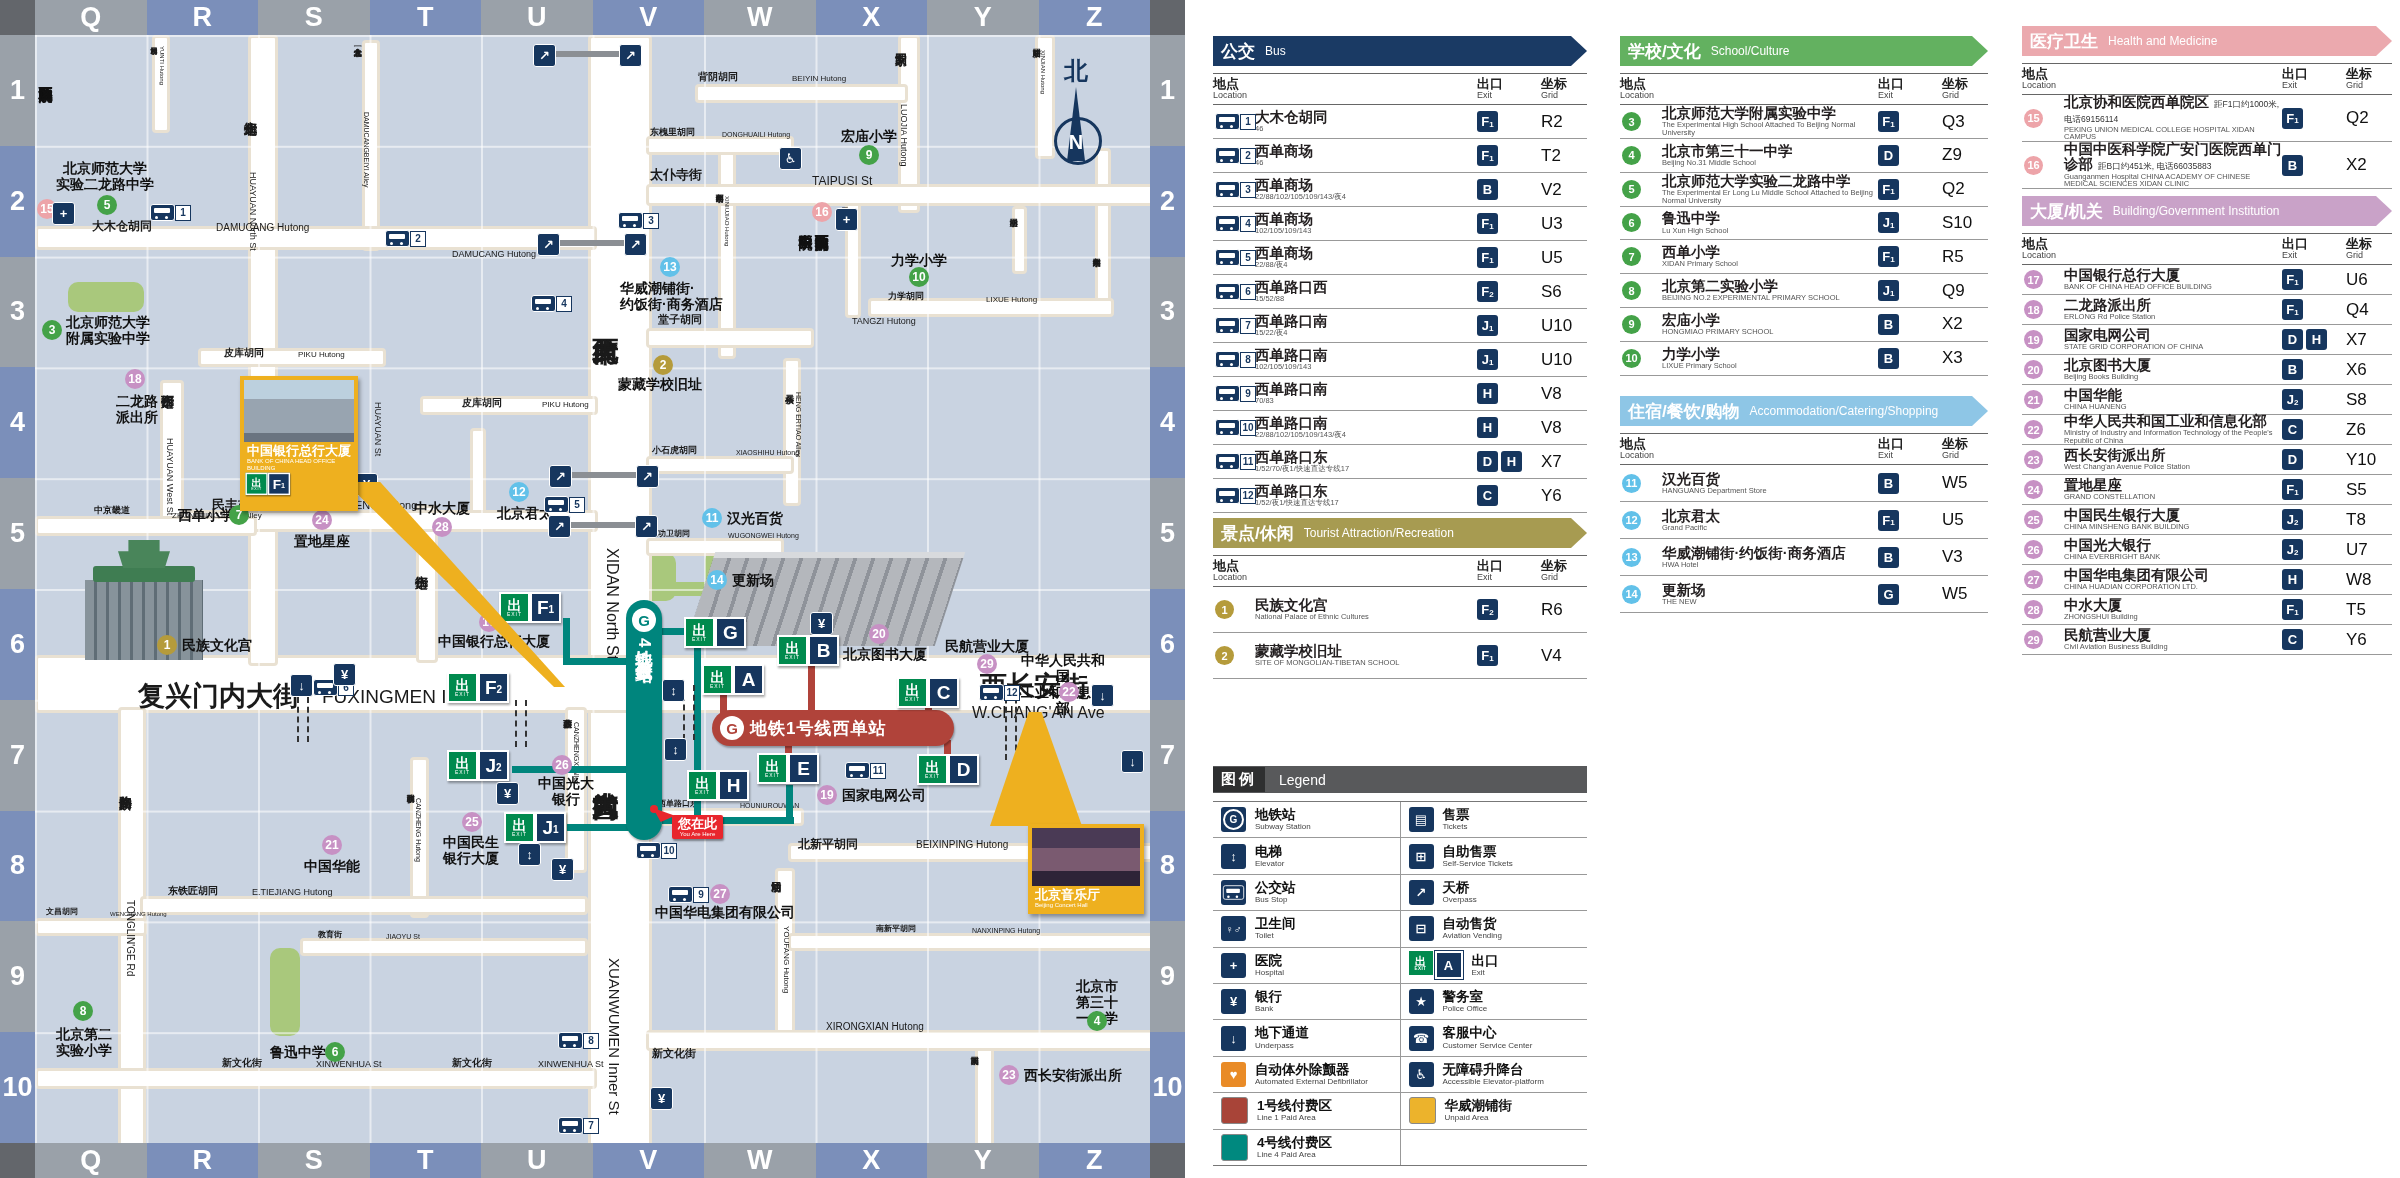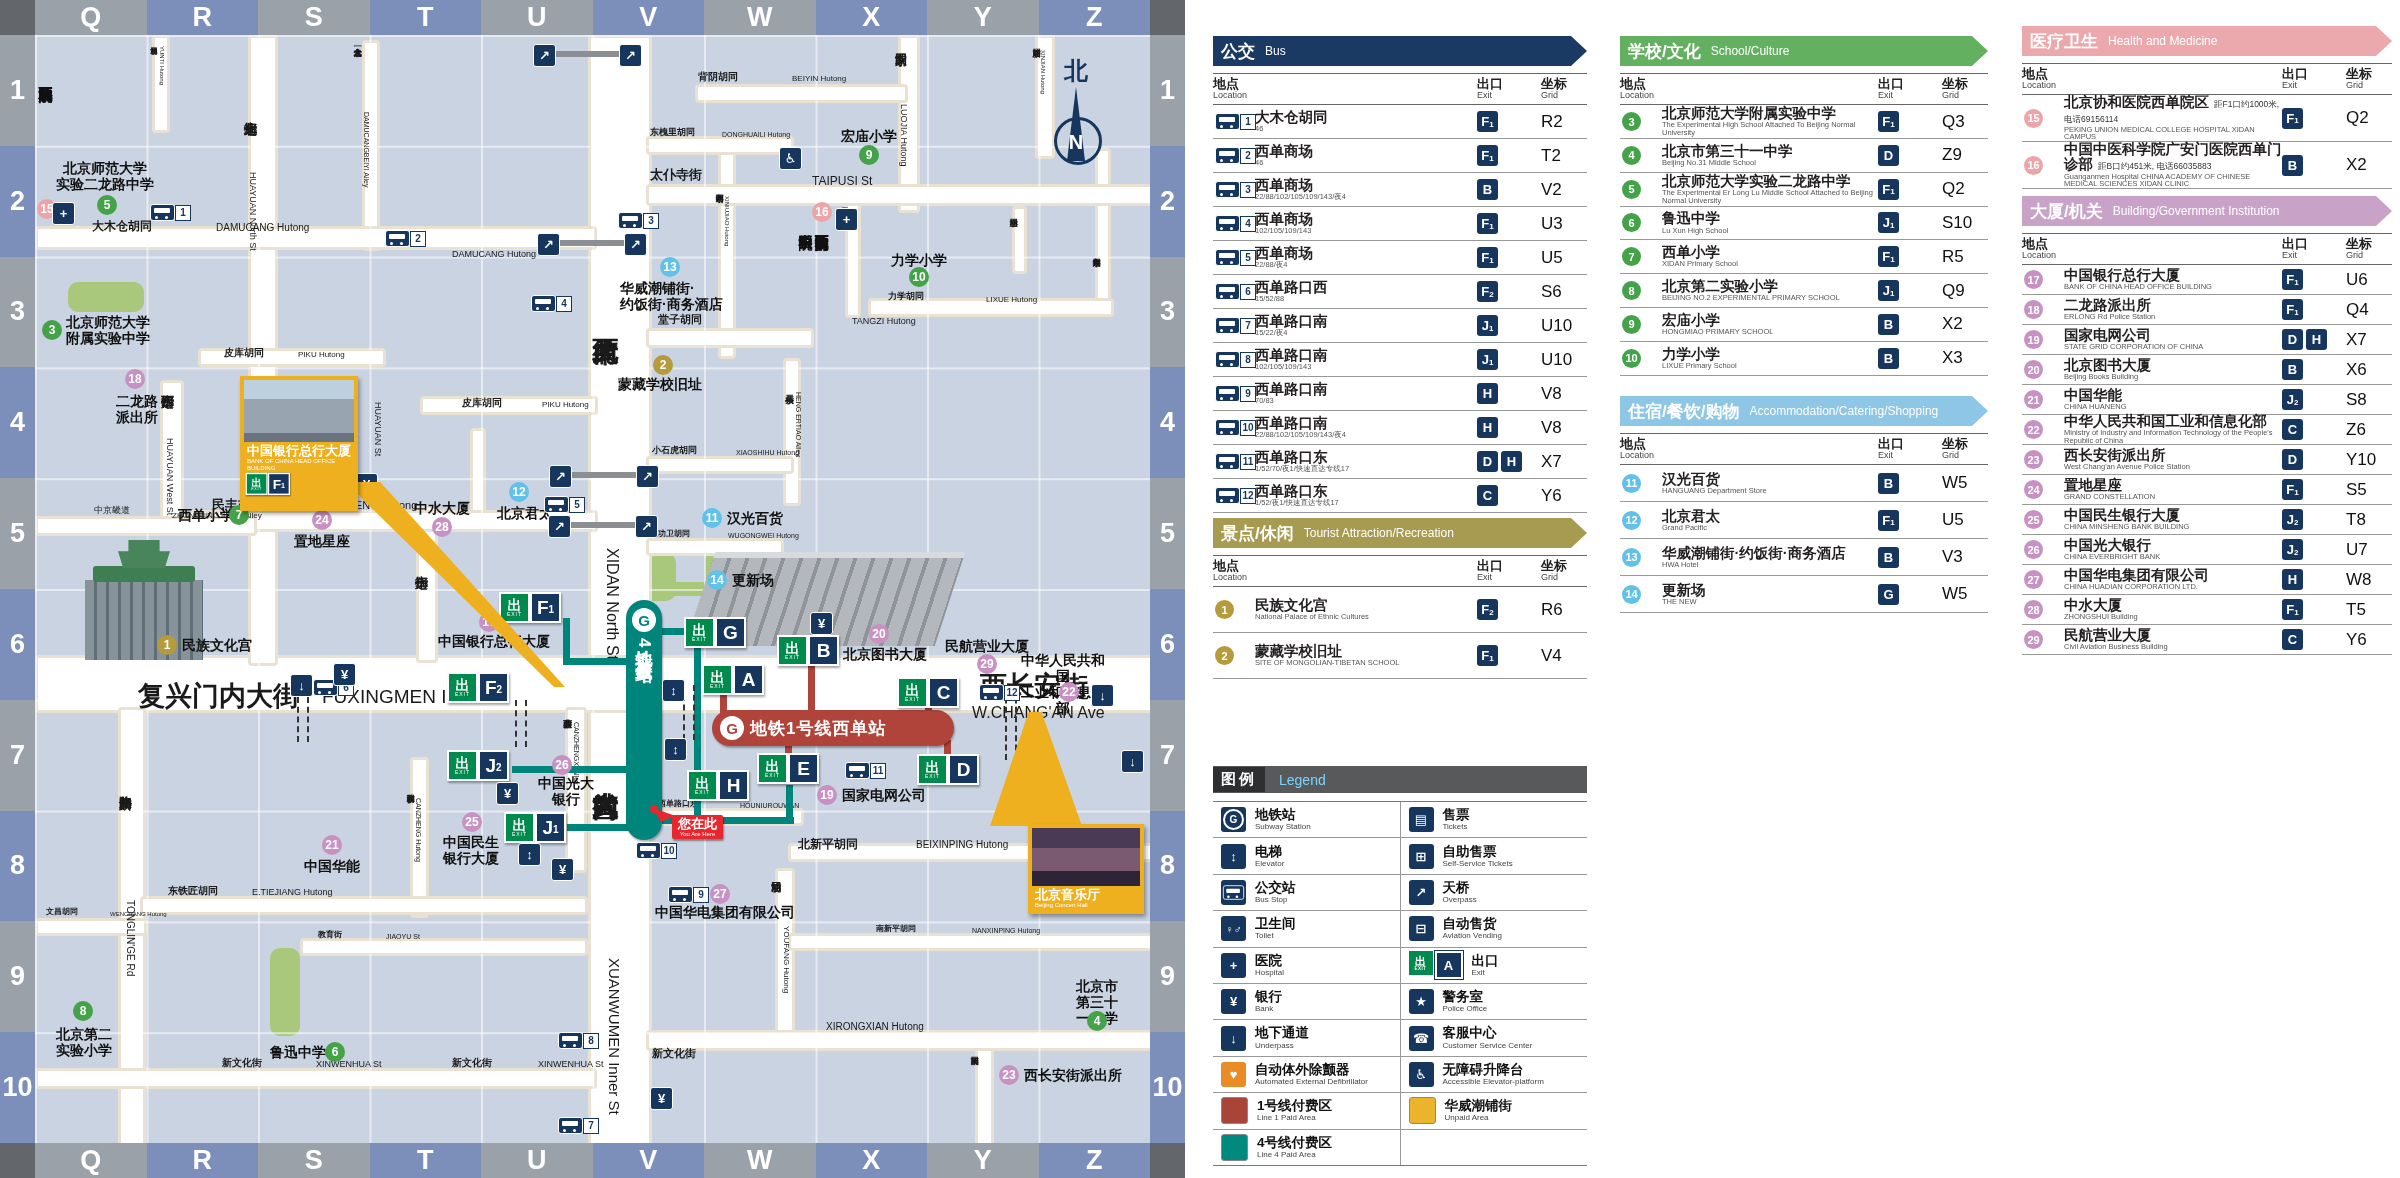--- a/index.html
+++ b/index.html
@@ -73,21 +73,21 @@
   .legcol.first{border-right:1px solid #999;}
   .legrow{height:35.4px;display:flex;align-items:center;border-bottom:1px solid #999;padding-left:8px;gap:9px;}
   .legrow:last-child{border-bottom:none;}
   .legrow .ltxt .cn{font-size:13.5px;font-weight:bold;color:#111;line-height:1.05;}
   .legrow .ltxt .en{font-size:8px;color:#444;}
   .licon{width:25px;height:25px;border-radius:3px;background:#16365e;color:#fff;display:flex;align-items:center;justify-content:center;font-size:13px;font-weight:bold;flex:none;}
   .licon.sw{border:1px solid #888;}
   .licon .sublogo{width:17px;height:17px;border:2px solid #fff;border-radius:50%;display:flex;align-items:center;justify-content:center;font-size:10px;}
   .legbar{height:27px;background:#58595b;display:flex;align-items:center;}
   .legbar .cnbox{background:#2e2f30;color:#fff;font-size:15px;font-weight:bold;padding:3px 8px;margin-right:14px;letter-spacing:3px;}
-  .legbar .en{color:#7dd3fc;font-size:14px;}
+  .legbar .en{color:#ffffff;font-size:14px;}
   .exit-legend{display:flex;gap:2px;}
   .exit-legend .g{width:24px;height:24px;background:#008a4e;color:#fff;font-size:11px;font-weight:bold;display:flex;flex-direction:column;align-items:center;justify-content:center;line-height:1;}
   .exit-legend .g small{font-size:4.5px;letter-spacing:.5px;}
   .exit-legend .a{width:24px;height:24px;background:#16365e;border:2px solid #fff;outline:1px solid #16365e;color:#fff;font-size:13px;font-weight:bold;display:flex;align-items:center;justify-content:center;}
 </style>
 </head>
 <body>
 
 <div id="stage">
   <div id="map">
@@ -159,21 +159,21 @@
         <div class="slabel v" style="left: 337px; top: 367px; font-size: 9px;">HUAYUAN St</div>
         <div class="slabel" style="left: 57px; top: 185px; font-size: 12px; font-weight: bold;">大木仓胡同</div>
         <div class="slabel" style="left: 181px; top: 188px; font-size: 10px;">DAMUCANG Hutong</div>
         <div class="slabel" style="left: 417px; top: 215px; font-size: 9px;">DAMUCANG Hutong</div>
         <div class="slabel" style="left: 189px; top: 313px; font-size: 10px; font-weight: bold;">皮库胡同</div>
         <div class="slabel" style="left: 263px; top: 316px; font-size: 8px;">PIKU Hutong</div>
         <div class="slabel" style="left: 427px; top: 363px; font-size: 10px; font-weight: bold;">皮库胡同</div>
         <div class="slabel" style="left: 507px; top: 366px; font-size: 8px;">PIKU Hutong</div>
         <div class="slabel" style="left: 177px; top: 463px; font-size: 13px; font-weight: bold;">民丰胡同</div>
         <div class="slabel" style="left: 293px; top: 465px; font-size: 11px;">MINFENG Hutong</div>
-        <div class="slabel" style="left: 59px; top: 471px; font-size: 9px; font-weight: normal;">中京畿道</div>
+        <div class="slabel" style="left: 59px; top: 471px; font-size: 9px; font-weight: bold;">中京畿道</div>
         <div class="slabel" style="left: 137px; top: 477px; font-size: 8px;">ZHONGJINGJIDAO Alley</div>
         <div class="slabel" style="left: 623px; top: 279px; font-size: 11px; font-weight: bold;">堂子胡同</div>
         <div class="slabel" style="left: 817px; top: 282px; font-size: 9px;">TANGZI Hutong</div>
         <div class="slabel" style="left: 615px; top: 133px; font-size: 13px; font-weight: bold;">太仆寺街</div>
         <div class="slabel" style="left: 777px; top: 140px; font-size: 12px;">TAIPUSI St</div>
         <div class="slabel" style="left: 663px; top: 37px; font-size: 10px; font-weight: bold;">背阴胡同</div>
         <div class="slabel" style="left: 757px; top: 40px; font-size: 8px;">BEIYIN Hutong</div>
         <div class="slabel" style="left: 615px; top: 93px; font-size: 9px; font-weight: bold;">东槐里胡同</div>
         <div class="slabel" style="left: 687px; top: 96px; font-size: 7px;">DONGHUAILI Hutong</div>
         <div class="slabel" style="left: 617px; top: 411px; font-size: 9px; font-weight: bold;">小石虎胡同</div>

